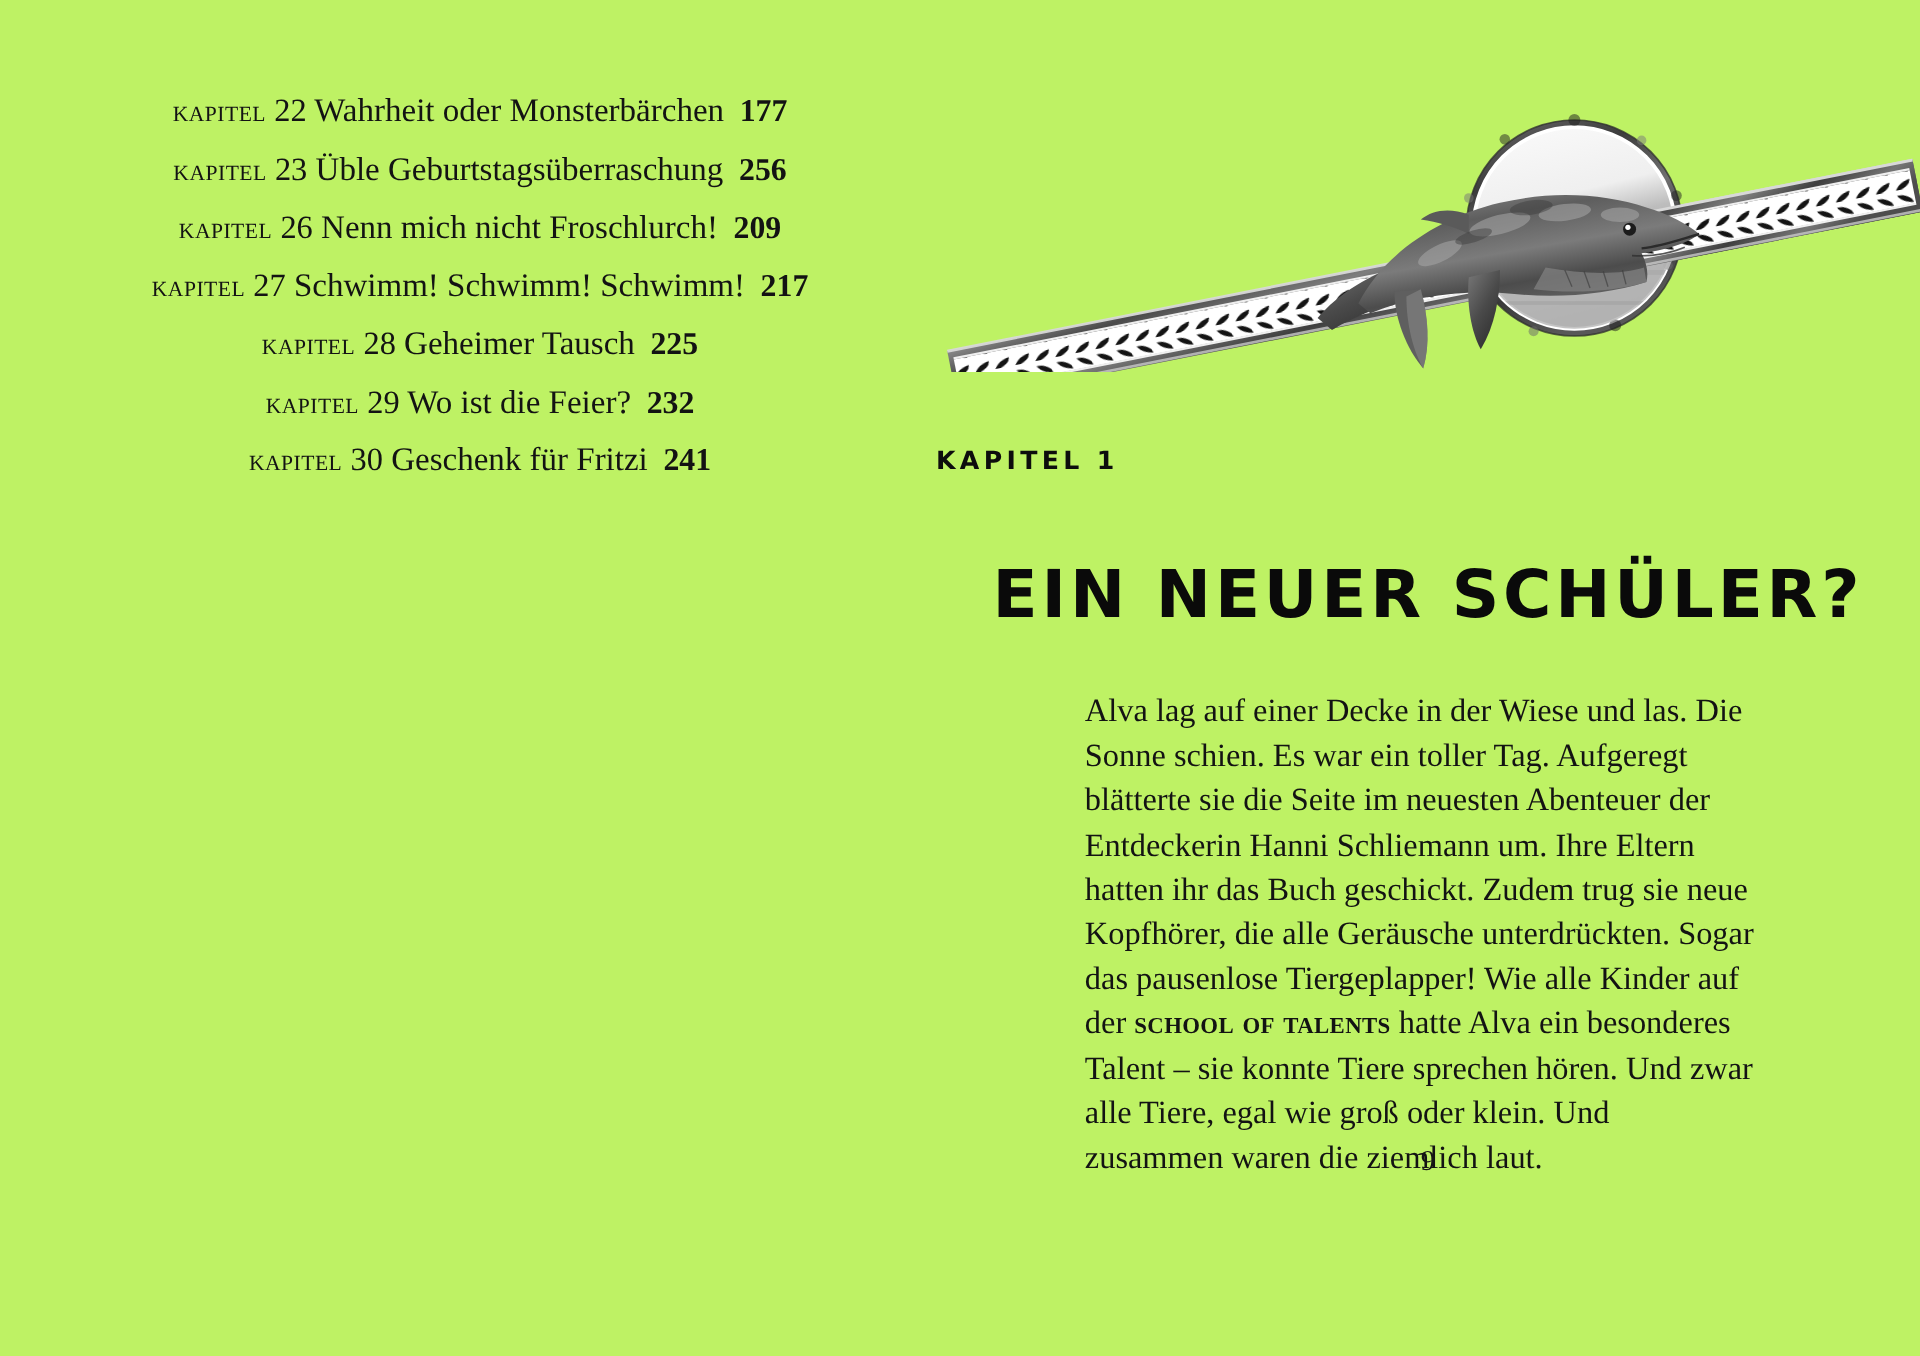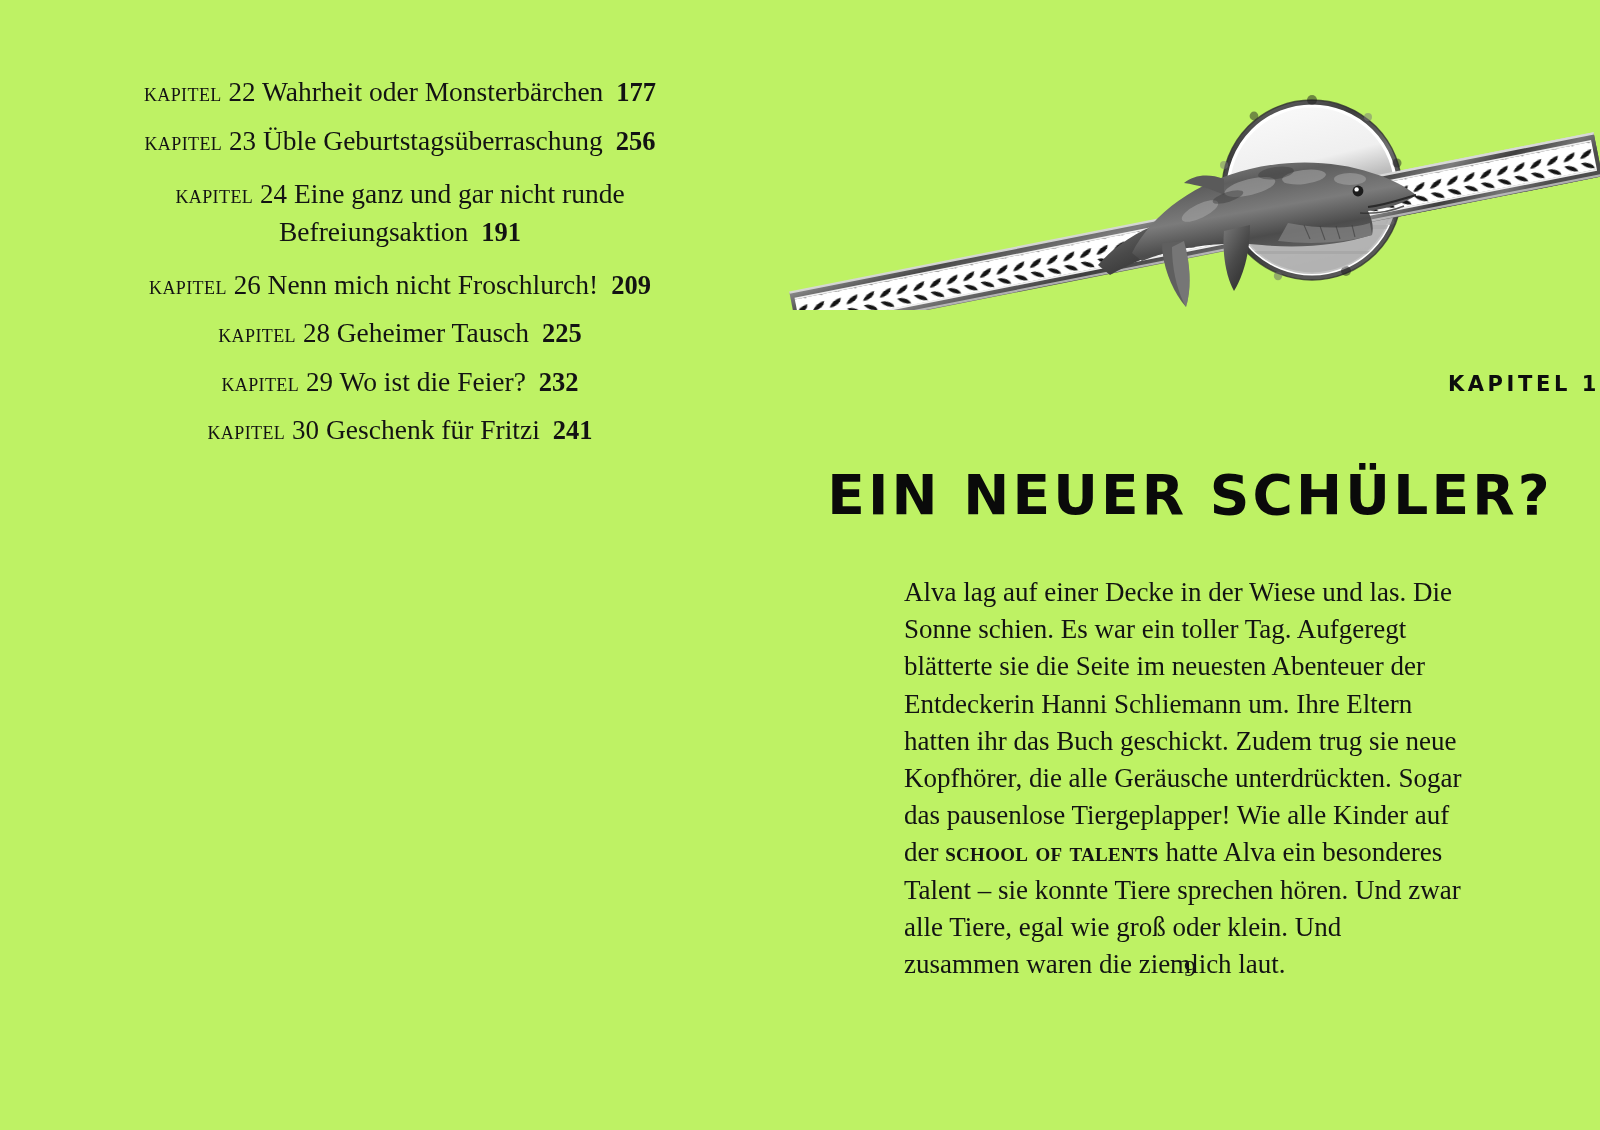--- a/index.html
+++ b/index.html
@@ -79,21 +79,21 @@
     height: 215px;
   }
   .ornament svg { display: block; }
 
   
   .chapter-eyebrow {
     position: absolute;
     left: 0;
     top: 372px;
     width: 820px;
-    text-align: right;
+    text-align: left;
     font-family: "DejaVu Sans", sans-serif;
     font-weight: bold;
     font-size: 21px;
     letter-spacing: 3.6px;
     color: #0d0d0d;
   }
   .chapter-title {
     position: absolute;
     left: 0;
     top: 426px;
@@ -136,22 +136,22 @@
   }
 </style>
 </head>
 <body>
 
 <div class="page-spread">
 
   <div class="toc" id="toc-root">
       <div class="toc-entry"><span class="toc-kapitel">Kapitel</span> <span class="toc-num">22</span> <span class="toc-title">Wahrheit oder Monsterbärchen</span><span class="toc-page">177</span></div>
       <div class="toc-entry"><span class="toc-kapitel">Kapitel</span> <span class="toc-num">23</span> <span class="toc-title">Üble Geburtstagsüberraschung</span><span class="toc-page">256</span></div>
-      <div class="toc-entry two-line"><span class="toc-kapitel">Kapitel</span> <span class="toc-num">24</span> <span class="toc-title">Eine ganz und gar nicht runde Befreiungsaktion</span><span class="toc-page">191</span></div>
       <div class="toc-entry"><span class="toc-kapitel">Kapitel</span> <span class="toc-num">26</span> <span class="toc-title">Nenn mich nicht Froschlurch!</span><span class="toc-page">209</span></div>
+      <div class="toc-entry"><span class="toc-kapitel">Kapitel</span> <span class="toc-num">27</span> <span class="toc-title">Schwimm! Schwimm! Schwimm!</span><span class="toc-page">217</span></div>
       <div class="toc-entry"><span class="toc-kapitel">Kapitel</span> <span class="toc-num">28</span> <span class="toc-title">Geheimer Tausch</span><span class="toc-page">225</span></div>
       <div class="toc-entry"><span class="toc-kapitel">Kapitel</span> <span class="toc-num">29</span> <span class="toc-title">Wo ist die Feier?</span><span class="toc-page">232</span></div>
       <div class="toc-entry"><span class="toc-kapitel">Kapitel</span> <span class="toc-num">30</span> <span class="toc-title">Geschenk für Fritzi</span><span class="toc-page">241</span></div>
     </div>
 
   <div class="right-page">
 
     <div class="ornament">
       <svg width="820" height="215" viewBox="0 0 820 215" xmlns="http://www.w3.org/2000/svg">
         <defs>

